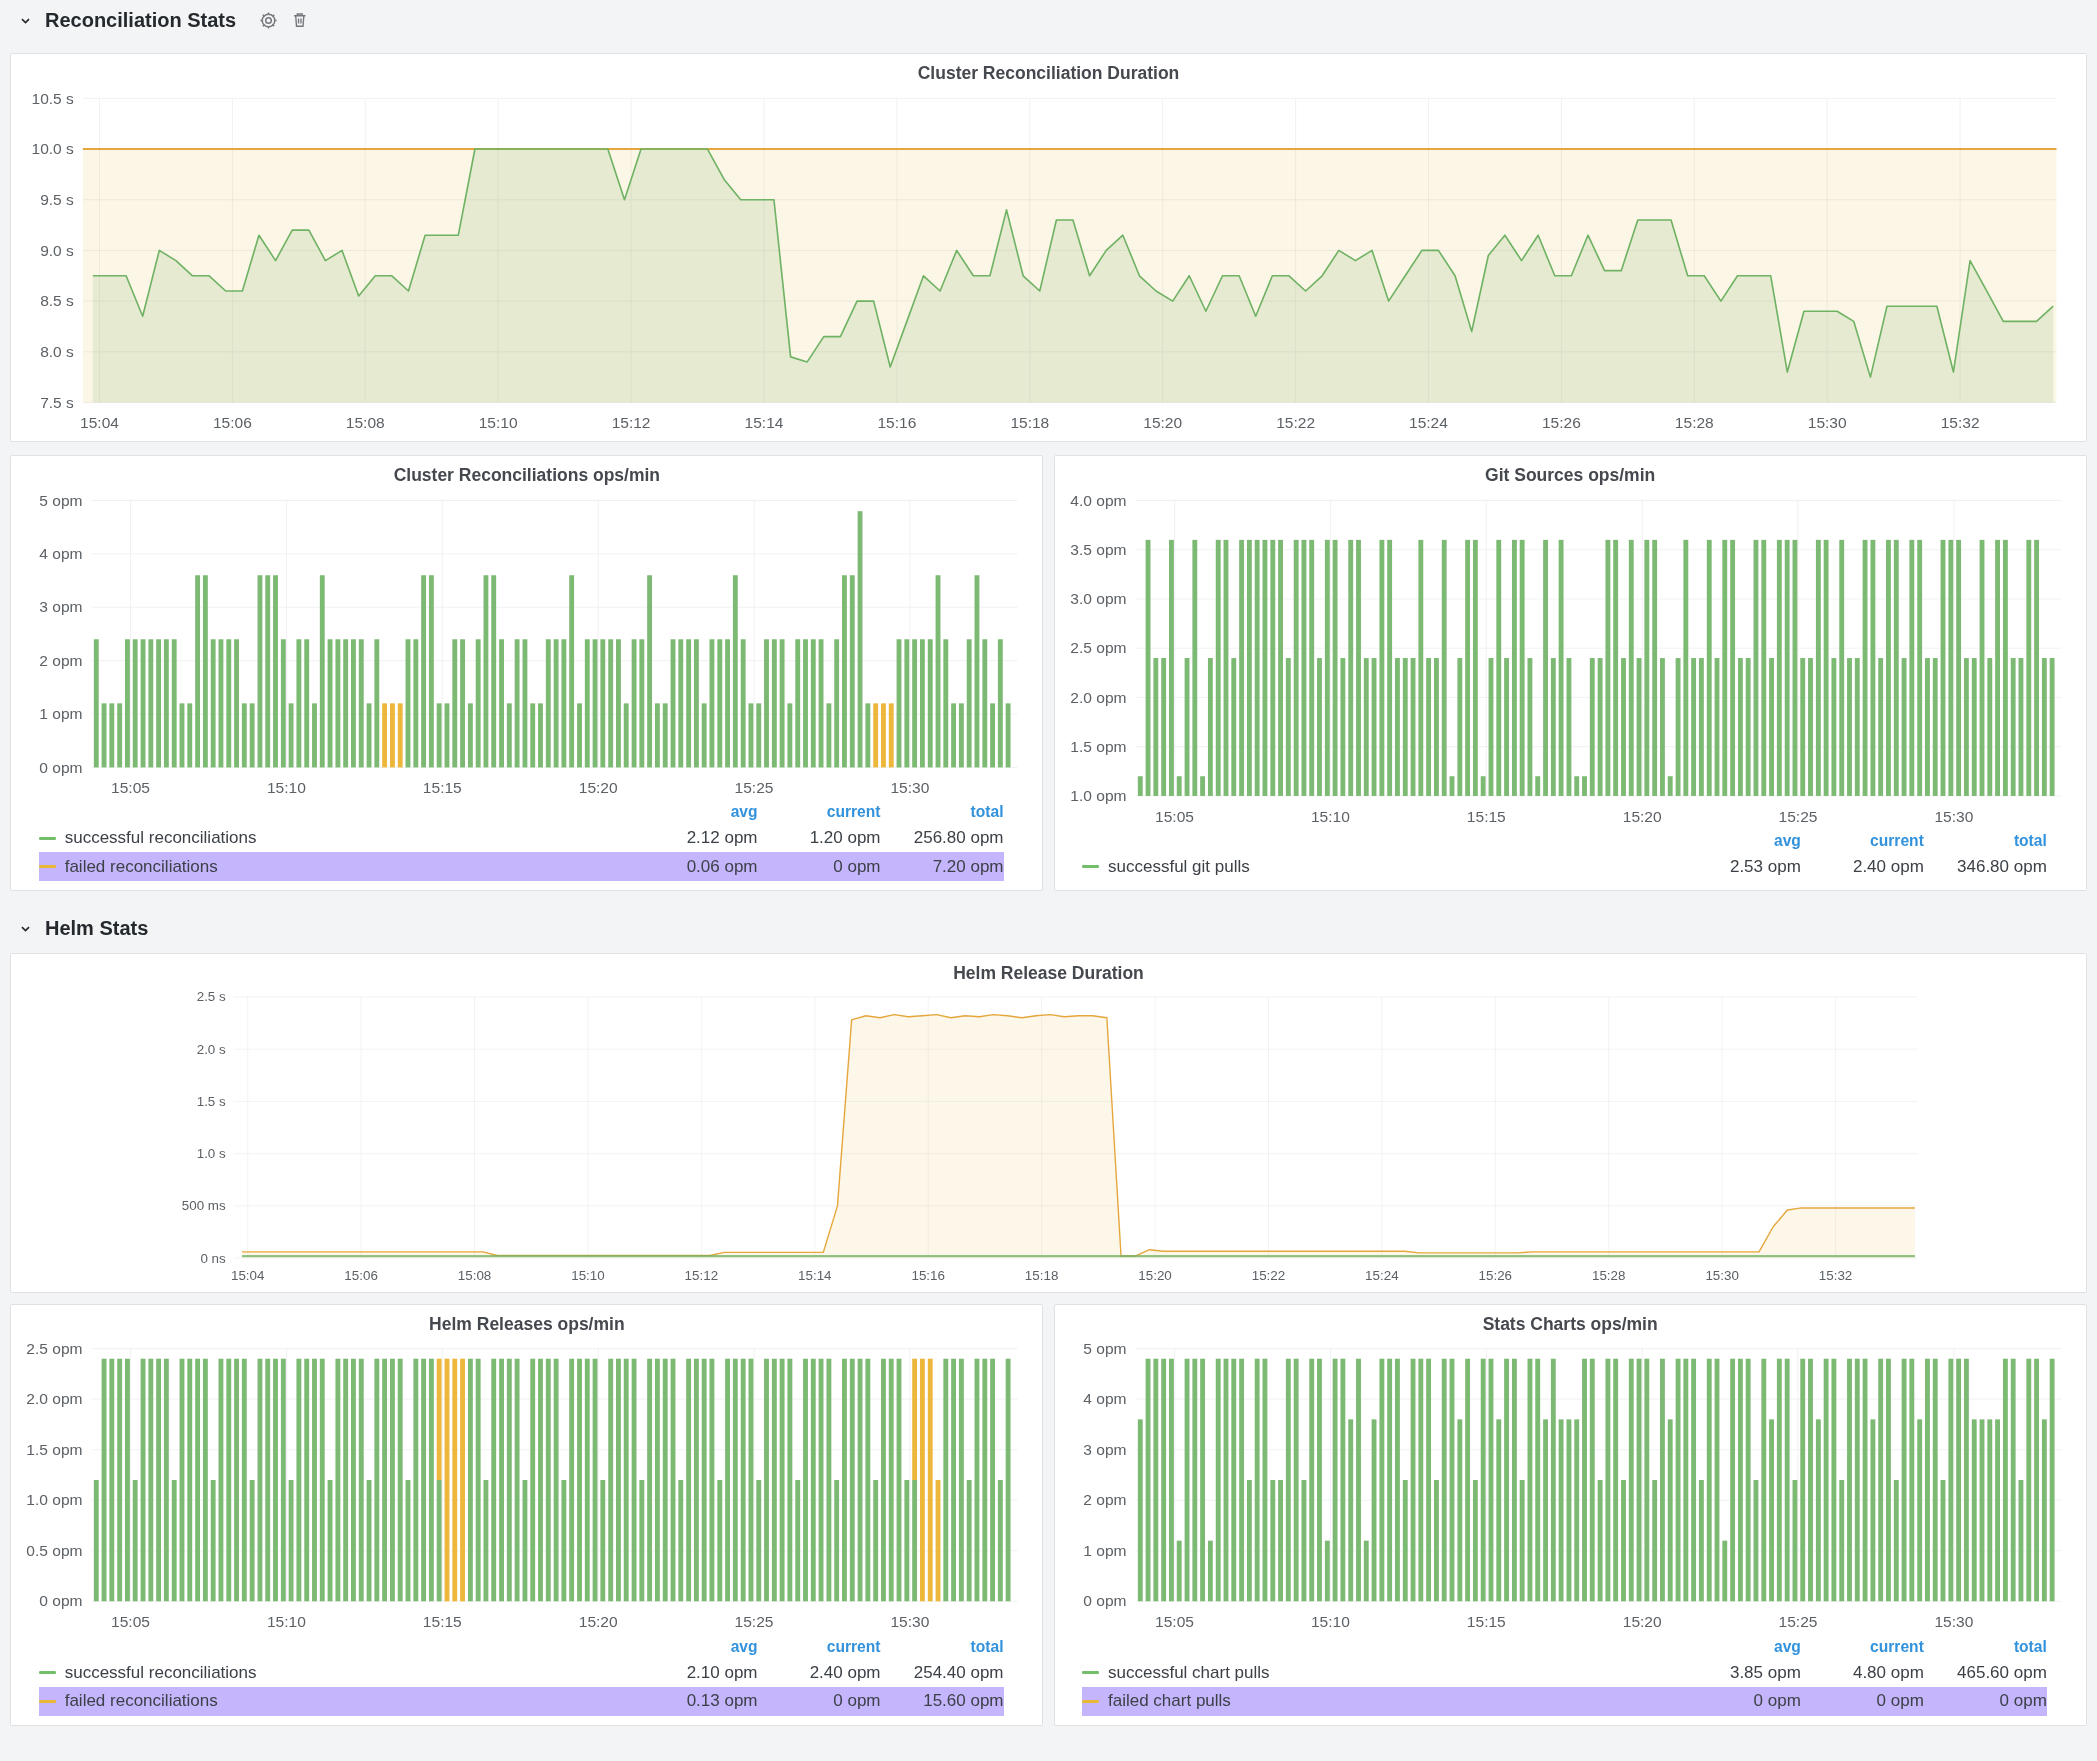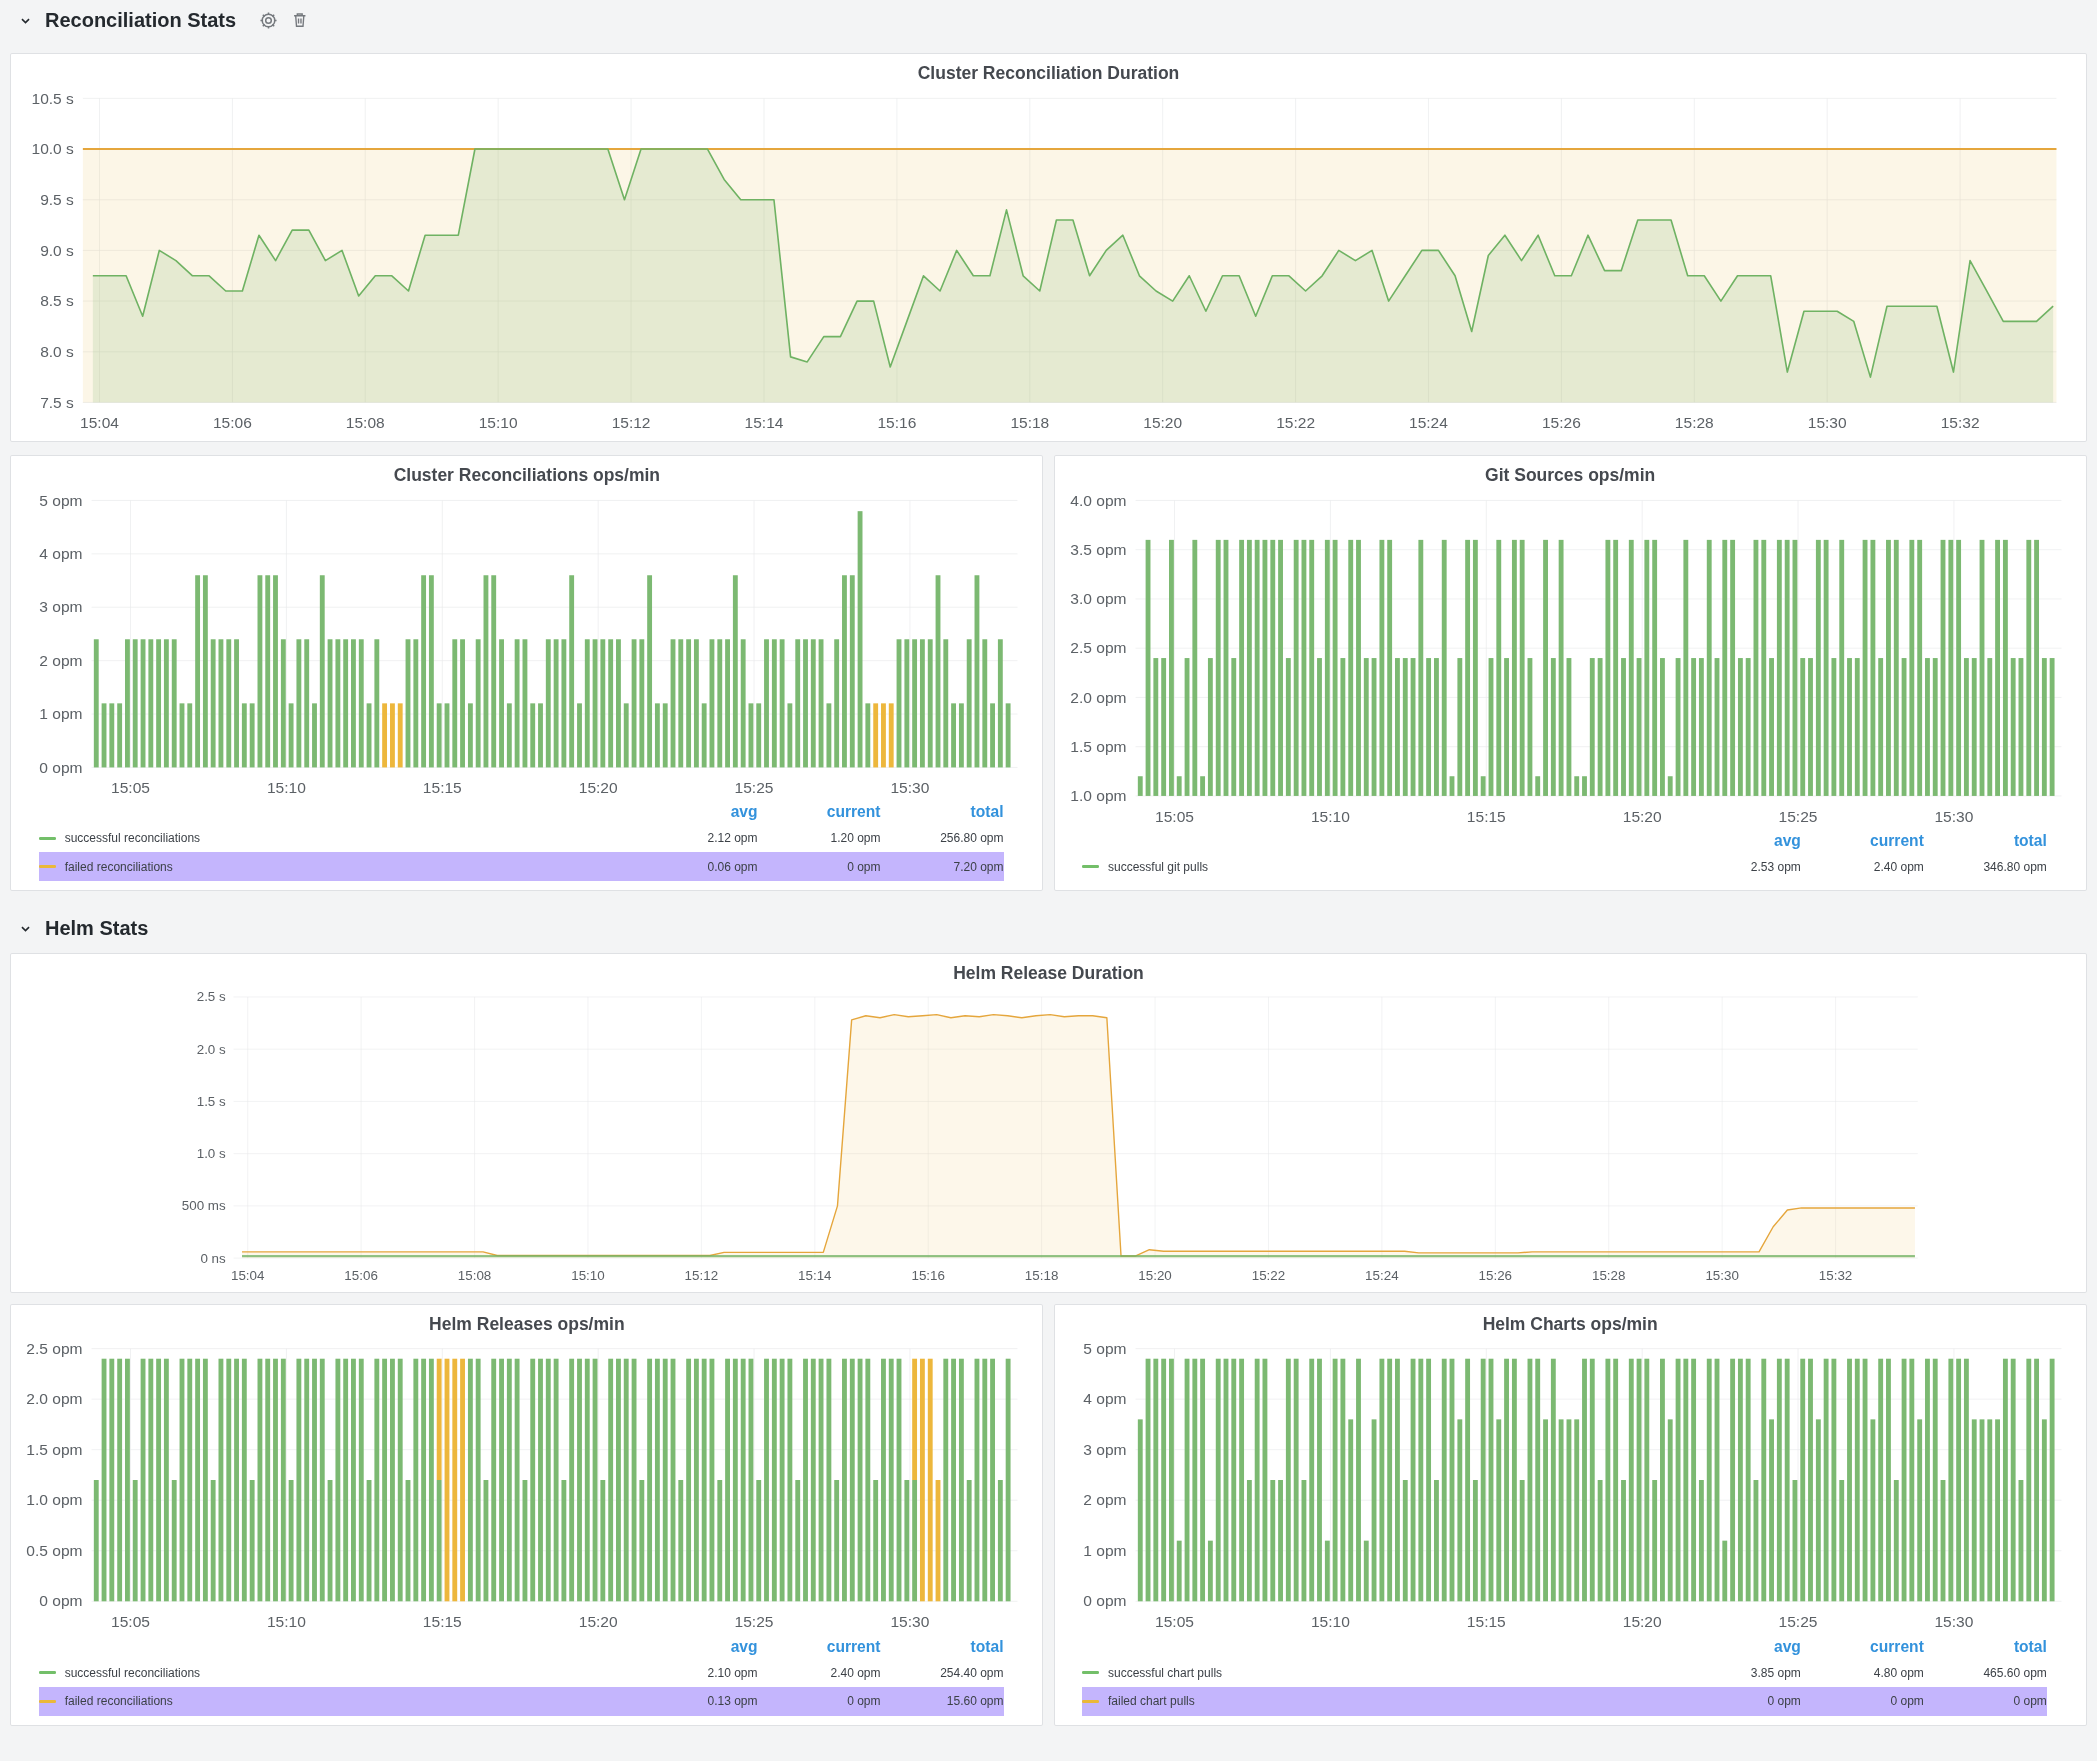--- a/index.html
+++ b/index.html
@@ -11,21 +11,21 @@
   .panel{background:#ffffff;border:0.6px solid #dfe1e4;border-radius:1.9px;display:flex;flex-direction:column;padding:5.2px 7.8px;box-sizing:border-box;}
   .p-title{height:28.5px;line-height:28.5px;text-align:center;font-size:17.5px;font-weight:700;color:#45494f;flex:0 0 auto;}
   .chart{flex:1 1 auto;width:100%;display:block;}
   .row2{display:flex;gap:10.4px;}
   .ax{font-family:"Liberation Sans",sans-serif;font-size:24px;fill:#5c6166;}
   .ax-r{text-anchor:end;}
   .ax-c{text-anchor:middle;}
   .grid{stroke:#e8e9eb;stroke-width:1;}
   .legend{flex:0 0 auto;padding:0 31px 3.9px 19.5px;}
   .lg-head{display:flex;align-items:center;height:23px;}
-  .lg-row{display:flex;align-items:center;height:28.5px;font-size:12px;color:#3c4147;}
+  .lg-row{display:flex;align-items:center;height:28.5px;font-size:17px;color:#3c4147;}
   .lg-row.shaded{background:#c4b5fd;}
   .lg-name{display:flex;align-items:center;flex:1 1 auto;gap:9px;cursor:pointer;}
   .dash{width:17px;height:3.2px;border-radius:1.3px;flex:0 0 auto;}
   .lg-col{width:123px;text-align:right;flex:0 0 auto;}
   .lg-h{font-size:15.6px;font-weight:700;color:#3392dc;}
   .spacer{flex:1 1 auto;}
   #panel-duration{height:389px;margin-top:13px;align-items:center;}
   .row-mid{margin-top:13px;height:436px;}
   .row-mid .panel{flex:1 1 0;}
   #head-helm{margin-top:17px;}
@@ -690,21 +690,21 @@
             <span class="dash" style="background: rgb(234, 184, 57);"></span>
             <span>failed reconciliations</span>
           </span>
           <span class="lg-col">0.13 opm</span>
           <span class="lg-col">0 opm</span>
           <span class="lg-col">15.60 opm</span>
         </div>
       </div>
     </div>
     <div class="panel">
-      <div class="p-title">Helm Charts ops/min</div>
+      <div class="p-title">Stats Charts ops/min</div>
       <svg class="chart" viewBox="0 0 1567 458">
           <line class="grid" x1="172.1" x2="172.1" y1="16" y2="406"></line>
           <line class="grid" x1="412.7" x2="412.7" y1="16" y2="406"></line>
           <line class="grid" x1="653.3" x2="653.3" y1="16" y2="406"></line>
           <line class="grid" x1="893.9" x2="893.9" y1="16" y2="406"></line>
           <line class="grid" x1="1134.4" x2="1134.4" y1="16" y2="406"></line>
           <line class="grid" x1="1375.0" x2="1375.0" y1="16" y2="406"></line>
           <line class="grid" x1="112" x2="1541" y1="16.0" y2="16.0"></line>
           <text class="ax ax-r" x="98" y="24.0">5 opm</text>
           <line class="grid" x1="112" x2="1541" y1="94.0" y2="94.0"></line>

